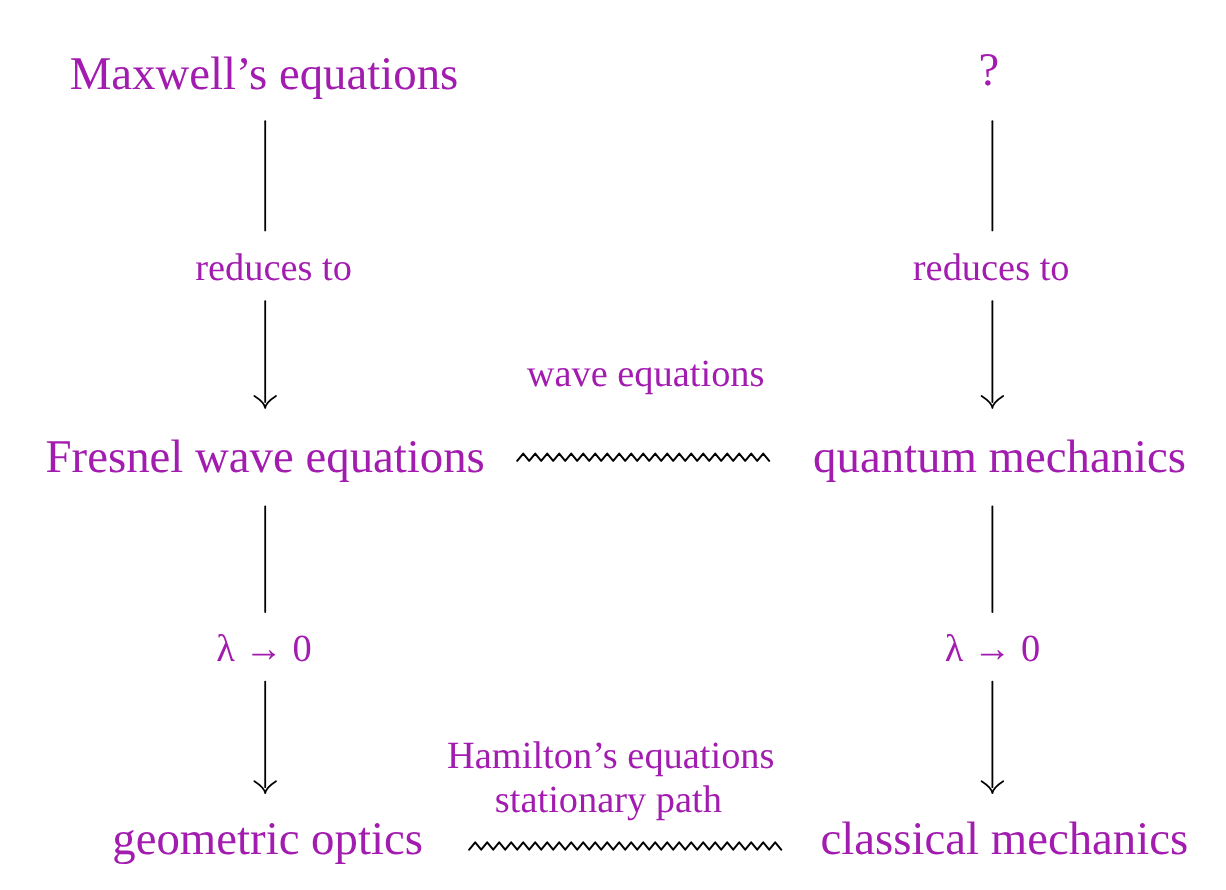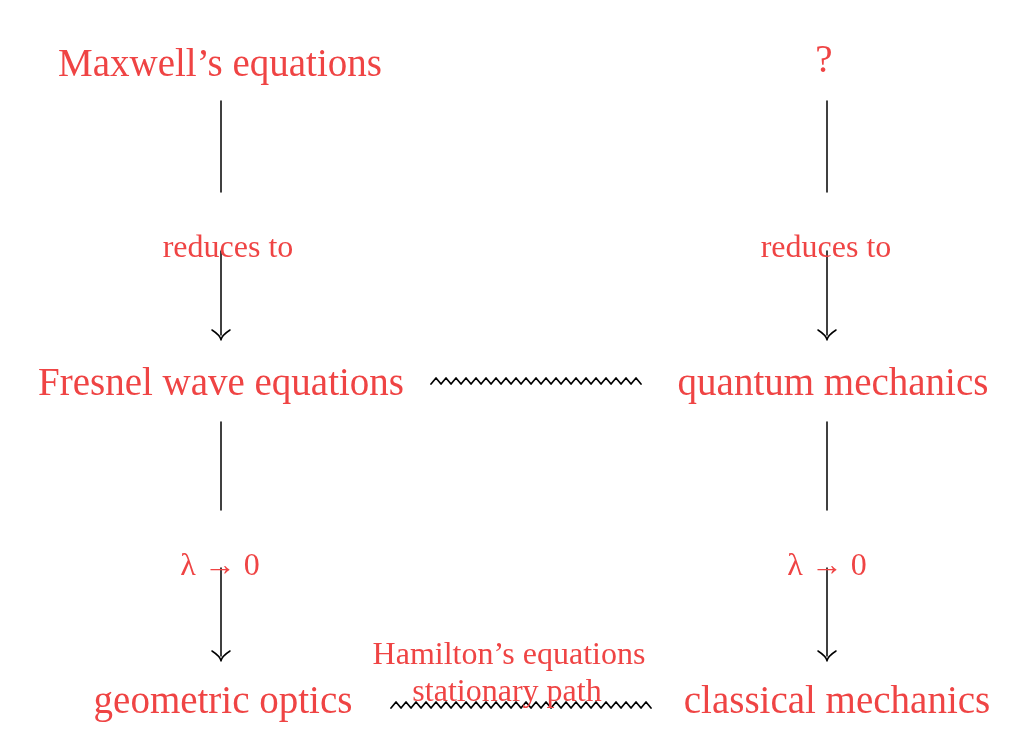--- a/index.html
+++ b/index.html
@@ -33,28 +33,27 @@
     stroke-linejoin: round;
   }
   .connectors path.wavy {
     stroke-width: 1.7;
   }
   .txt {
     position: absolute;
     transform: translate(-50%, -50%);
     white-space: nowrap;
     line-height: 1;
-    color: #ef4444;
+    color: #a21caf;
   }
   .node-label {
     font-size: 39px;
   }
   .edge-label {
     font-size: 32px;
-    margin-top: 24px;
   }
 </style>
 </head>
 <body>
 
 <div class="canvas">
 
   <svg class="connectors" viewBox="0 0 1022 742" aria-hidden="true">
 
     <g>
@@ -99,19 +98,20 @@
   <div class="txt node-label" style="left:837px; top:699px;">classical mechanics</div>
 
   <div class="txt edge-label" style="left:228px; top:222px;">reduces to</div>
 
   <div class="txt edge-label" style="left:826px; top:222px;">reduces to</div>
 
   <div class="txt edge-label" style="left:220px; top:540px;">λ → 0</div>
 
   <div class="txt edge-label" style="left:827px; top:540px;">λ → 0</div>
 
+  <div class="txt edge-label" style="left:538px; top:311px;">wave equations</div>
 
 
   <div class="txt edge-label" style="left:509px; top:629px;">Hamilton’s equations</div>
 
   <div class="txt edge-label" style="left:507px; top:666px;">stationary path</div>
 
 </div>
 
 </body></html>

